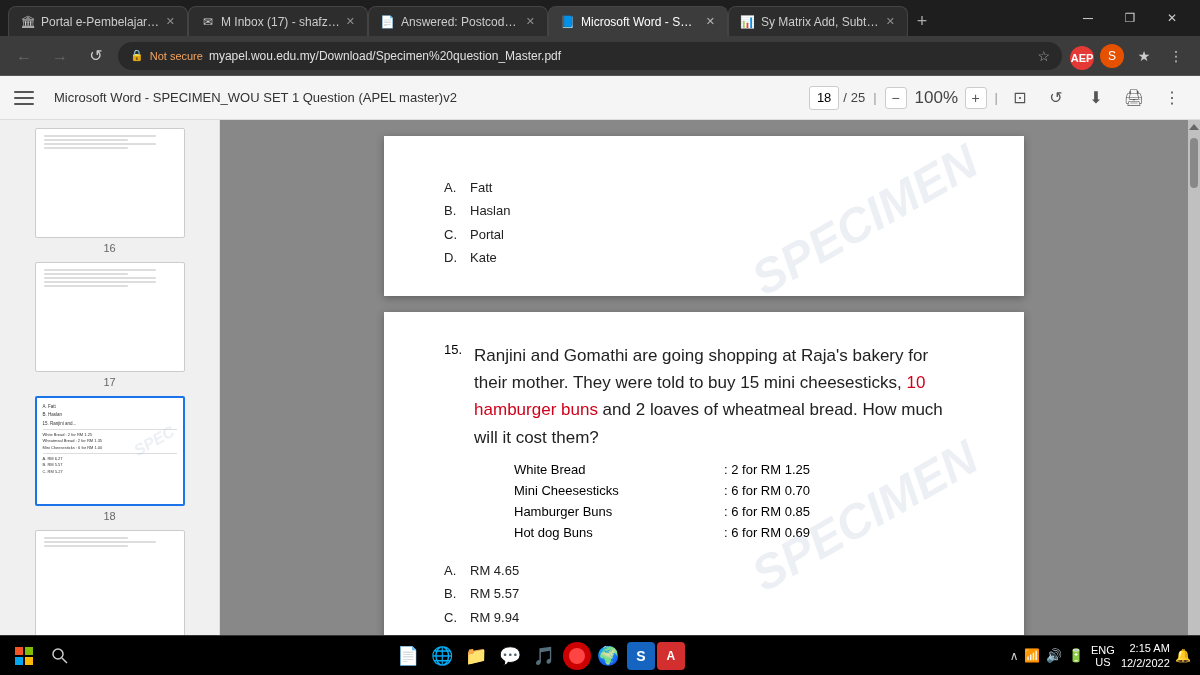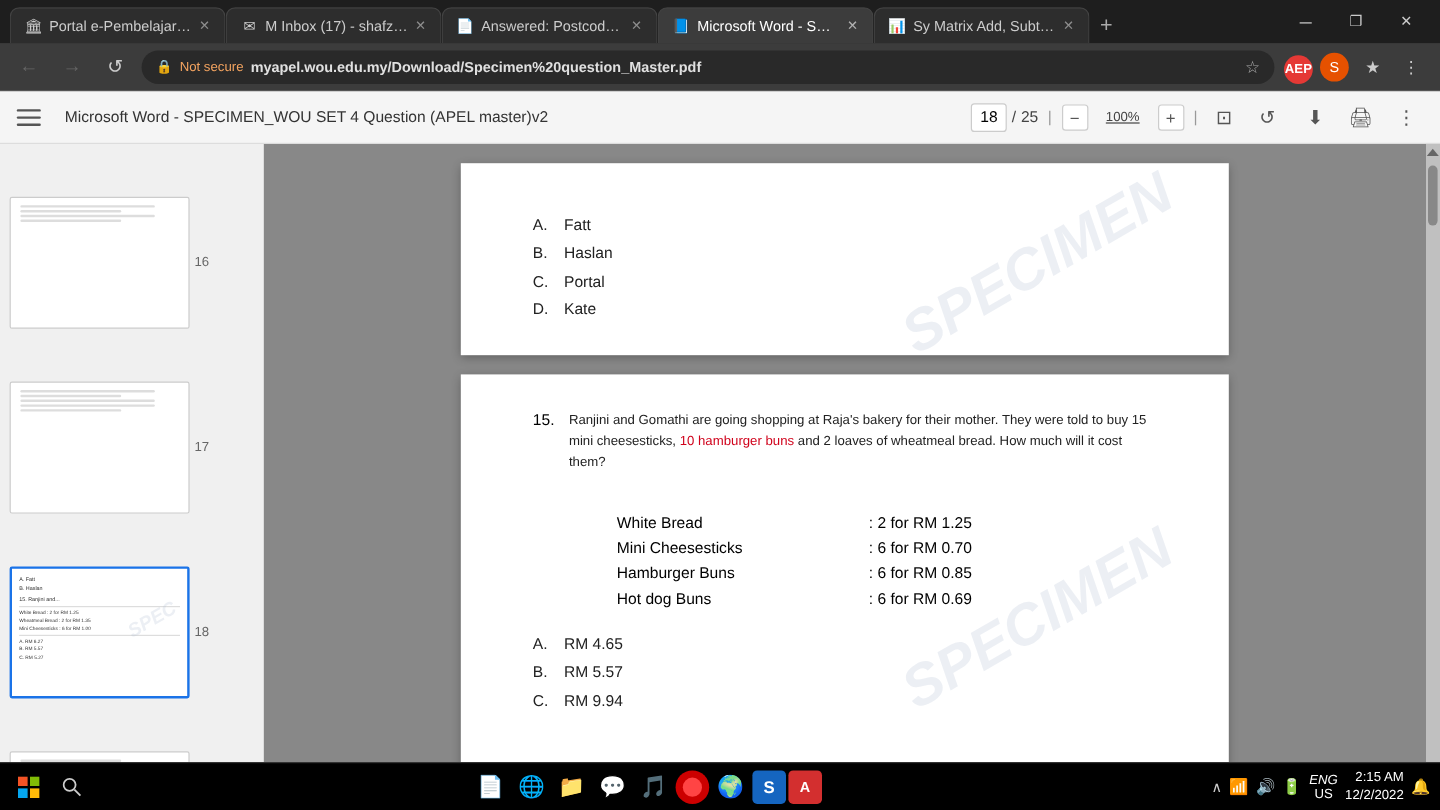--- a/index.html
+++ b/index.html
@@ -16,58 +16,58 @@
     .tab .tab-title { overflow: hidden; text-overflow: ellipsis; flex: 1; }
     .tab .tab-close { opacity: 0.6; font-size: 11px; flex-shrink: 0; }
     .tab-new { width: 28px; height: 30px; display: flex; align-items: center; justify-content: center; color: #aaa; font-size: 18px; cursor: pointer; }
 
     
     .address-bar { height: 40px; background: #3c3c3c; display: flex; align-items: center; padding: 0 10px; gap: 8px; flex-shrink: 0; border-bottom: 1px solid #555; }
     .nav-btn { width: 28px; height: 28px; display: flex; align-items: center; justify-content: center; color: #ccc; font-size: 16px; cursor: pointer; border-radius: 4px; }
     .nav-btn.disabled { color: #666; cursor: default; }
     .url-bar { flex: 1; height: 28px; background: #292929; border-radius: 14px; display: flex; align-items: center; padding: 0 12px; color: #ccc; font-size: 12px; gap: 6px; }
     .url-bar .lock-icon { color: #aaa; font-size: 11px; }
-    .url-text { flex: 1; color: #e0e0e0; font-weight: bold; }
+    .url-text { flex: 1; color: #e0e0e0; }
     .browser-actions { display: flex; align-items: flex-end; gap: 4px; }
     .br-action-btn { width: 28px; height: 28px; display: flex; align-items: center; justify-content: center; color: #ccc; cursor: pointer; border-radius: 4px; font-size: 14px; }
 
     
     .app-toolbar { height: 44px; background: #f5f5f5; display: flex; align-items: center; padding: 0 14px; gap: 12px; border-bottom: 1px solid #ddd; flex-shrink: 0; }
     .hamburger-btn { width: 28px; height: 28px; display: flex; flex-direction: column; justify-content: center; gap: 4px; cursor: pointer; }
     .hamburger-btn span { display: block; width: 20px; height: 2px; background: #555; border-radius: 1px; }
     .app-title { font-size: 13px; font-weight: 400; color: #333; flex: 1; }
     .toolbar-center { display: flex; align-items: center; gap: 8px; }
     .page-info { display: flex; align-items: center; gap: 4px; font-size: 13px; color: #444; }
     .page-input { width: 30px; height: 24px; border: 1px solid #ccc; text-align: center; font-size: 13px; border-radius: 3px; }
     .toolbar-sep { color: #999; }
     .zoom-btn { width: 22px; height: 22px; border: 1px solid #ccc; background: white; border-radius: 3px; cursor: pointer; display: flex; align-items: center; justify-content: center; font-size: 14px; color: #555; }
-    .zoom-level { font-size: 11px; color: #444; width: 42px; text-align: center; text-decoration: underline; }
+    .zoom-level { font-size: 17px; color: #444; width: 42px; text-align: center; }
     .toolbar-right { display: flex; align-items: center; gap: 10px; margin-left: auto; }
     .toolbar-icon-btn { width: 28px; height: 28px; display: flex; align-items: center; justify-content: center; color: #555; cursor: pointer; font-size: 16px; border-radius: 4px; }
 
     
     .main-area { flex: 1; display: flex; overflow: hidden; }
 
     
     .sidebar { width: 220px; background: #f0f0f0; border-right: 1px solid #ddd; overflow-y: auto; padding: 8px; display: flex; flex-direction: column; gap: 8px; flex-shrink: 0; }
-    .thumb-item { display: flex; flex-direction: row; align-items: center; gap: 4px; cursor: pointer; margin-top: 36px; }
+    .thumb-item { display: flex; flex-direction: column; align-items: center; gap: 4px; cursor: pointer; }
     .thumb-box { width: 150px; height: 110px; background: white; border: 1px solid #ccc; border-radius: 2px; position: relative; overflow: hidden; }
     .thumb-box.selected { border: 2px solid #1a73e8; }
     .thumb-num { font-size: 11px; color: #666; }
     .thumb-content { padding: 4px; width: 100%; height: 100%; }
     .thumb-line { height: 2px; background: #ddd; margin: 2px 4px; border-radius: 1px; }
     .thumb-line.short { width: 60%; }
     .thumb-line.med { width: 80%; }
 
     
     .pdf-area { flex: 1; background: #888; overflow-y: auto; padding: 16px; display: flex; flex-direction: column; align-items: center; gap: 16px; }
     .pdf-page { background: white; width: 640px; padding: 40px 60px; box-shadow: 0 2px 8px rgba(0,0,0,0.3); position: relative; min-height: 400px; }
 
     
-    .question-text { font-size: 11px; line-height: 1.6; color: #222; margin-bottom: 22px; }
+    .question-text { font-size: 17px; line-height: 1.6; color: #222; margin-bottom: 0; }
     .answer-options { margin-top: 10px; }
     .answer-option { font-size: 13px; line-height: 1.8; color: #222; display: flex; gap: 12px; }
     .answer-option .opt-letter { width: 14px; }
 
     .table-title { text-align: center; font-size: 13px; font-weight: bold; color: #222; margin: 12px 0 8px; }
     .bakery-row { display: flex; justify-content: flex-end; padding: 3px 0; }
     .bakery-item { flex: 1; }
     .bakery-price { flex: 1; text-align: left; padding-left: 40px; }
 
     .question-num { font-weight: normal; }
@@ -168,21 +168,21 @@
       <div class="br-action-btn">⋮</div>
     </div>
   </div>
 
   <div class="app-toolbar">
     <div class="hamburger-btn">
       <span></span>
       <span></span>
       <span></span>
     </div>
-    <div class="app-title">Microsoft Word - SPECIMEN_WOU SET 4 Question (APEL master)v2</div>
+    <div class="app-title">Microsoft Word - SPECIMEN_WOU SET 1 Question (APEL master)v2</div>
     <div class="toolbar-center">
       <div class="page-info">
         <input class="page-input" value="18" style="">
         <span>/</span>
         <span>25</span>
       </div>
       <span class="toolbar-sep">|</span>
       <div class="zoom-btn">−</div>
       <span class="zoom-level">100%</span>
       <div class="zoom-btn">+</div>
@@ -373,21 +373,21 @@
       <div class="taskbar-app" style="width:28px;height:28px;background:#d32f2f;border-radius:4px;display:flex;align-items:center;justify-content:center;color:white;font-size:12px;font-weight:bold;">A</div>
     </div>
     <div class="taskbar-right">
       <div class="sys-tray">
         <span style="color:#ccc;font-size:12px;cursor:pointer;">∧</span>
         <span class="tray-icon">📶</span>
         <span class="tray-icon">🔊</span>
         <span class="tray-icon">🔋</span>
       </div>
       <div class="lang-indicator">
-        <span style="color:#fff;font-size:11px;font-style:italic;">ENG</span>
+        <span style="color:#fff;font-size:11px;">ENG</span>
         <span style="color:#fff;font-size:11px;">US</span>
       </div>
       <div class="clock">
         <span>2:15 AM</span>
         <span>12/2/2022</span>
       </div>
       <span style="color:#ccc;font-size:13px;cursor:pointer;">🔔</span>
     </div>
   </div>
 

